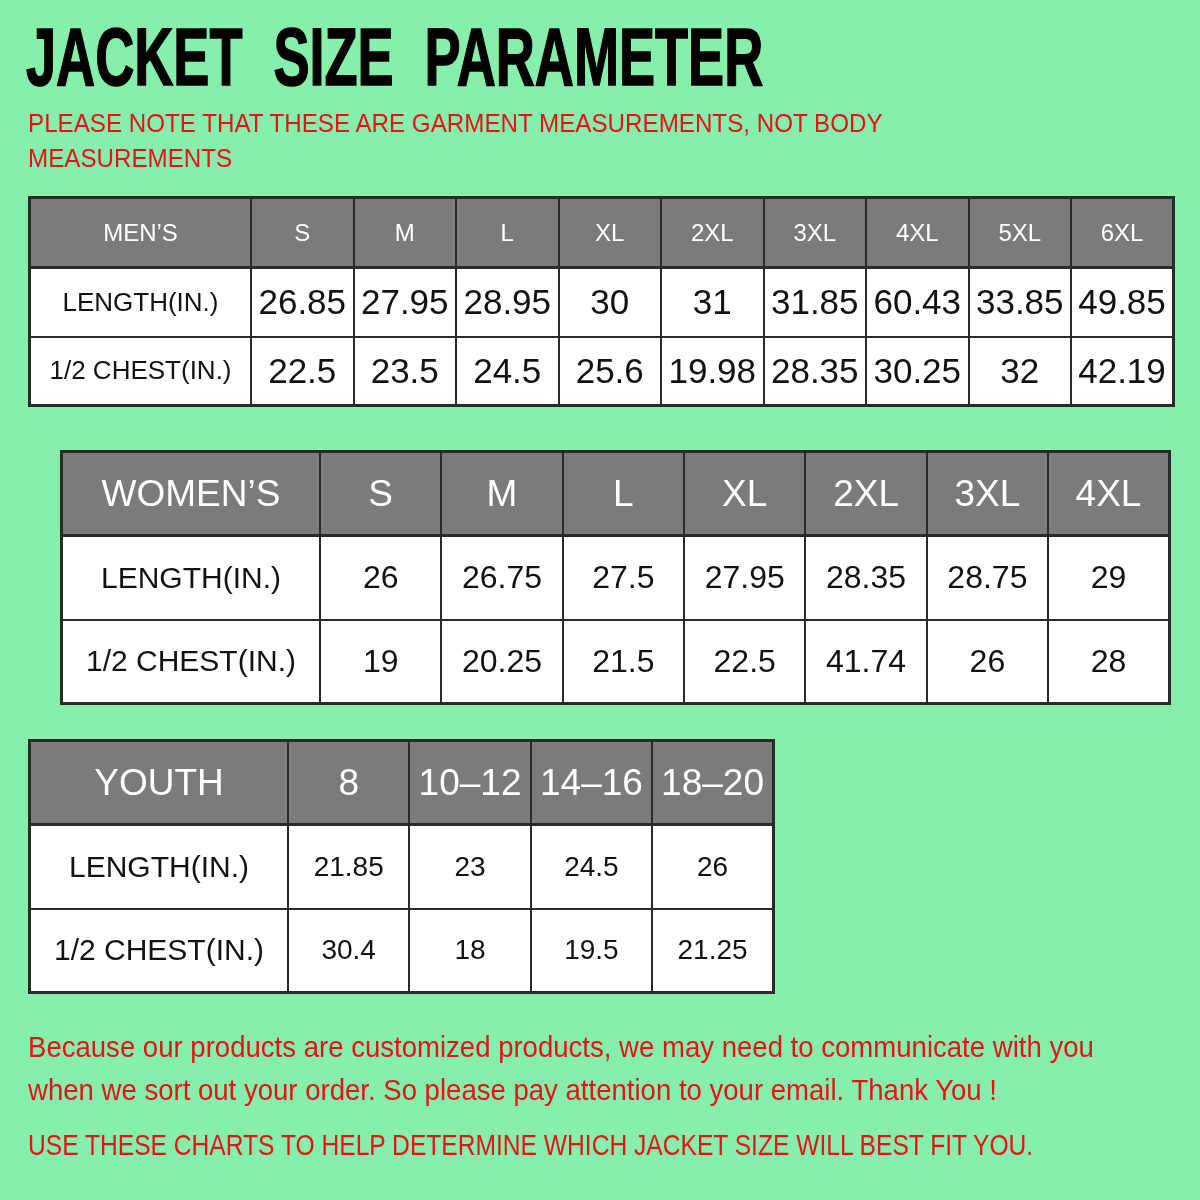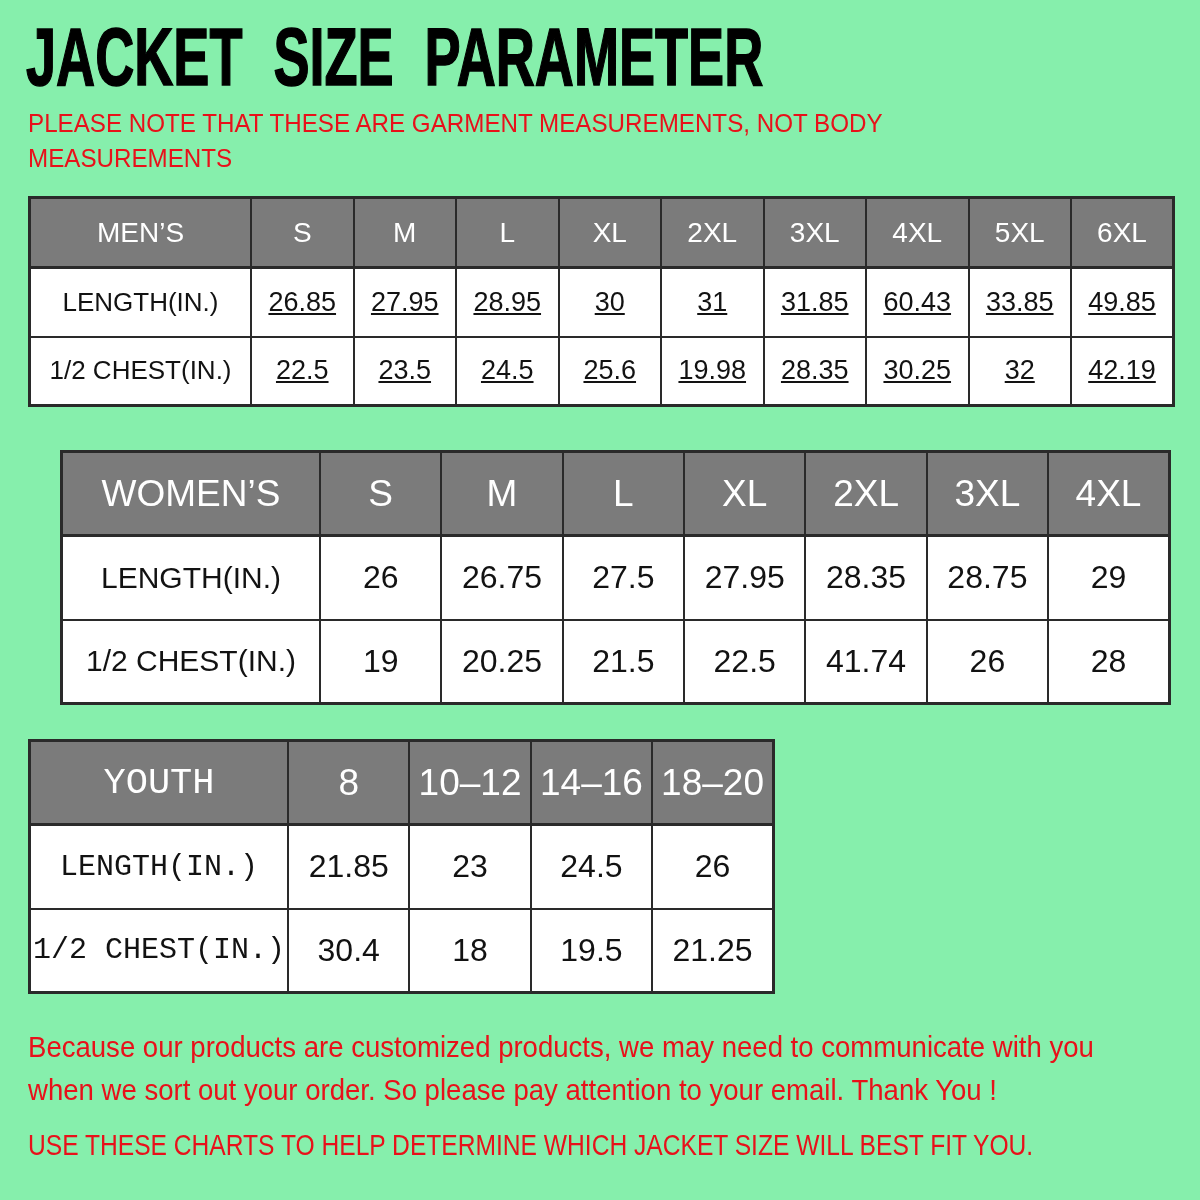--- a/index.html
+++ b/index.html
@@ -41,40 +41,40 @@
     padding:0;font-weight:normal;overflow:hidden;
   }
   table.sizes thead th{
     background:var(--gray);color:var(--header-text);
     border-bottom-width:3px;
   }
 
   #table-mens{left:28px;top:196px;width:1147px;}
   #table-mens thead tr{height:70px;}
   #table-mens tbody tr{height:69px;}
-  #table-mens thead th{font-size:28px;}
+  #table-mens thead th{font-size:24px;}
   #table-mens tbody th{font-size:26px;}
-  #table-mens tbody td{font-size:27px;text-decoration:underline;}
+  #table-mens tbody td{font-size:35px;}
   #table-mens .first-col{width:219px;}
 
   #table-womens{left:28px;top:450px;width:1111px;margin-left:32px;}
   #table-womens thead tr{height:84px;}
   #table-womens tbody tr{height:84px;}
   #table-womens thead th{font-size:37px;}
   #table-womens tbody th{font-size:30px;}
   #table-womens tbody td{font-size:32px;}
   #table-womens .first-col{width:256px;}
 
   #table-youth{left:28px;top:739px;width:747px;}
   #table-youth thead tr{height:84px;}
   #table-youth tbody tr{height:84px;}
   #table-youth thead th{font-size:37px;}
   #table-youth tbody th{font-size:30px;}
-  #table-youth tbody td{font-size:32px;}
-  #table-youth .first-col{width:256px;font-family:Liberation Mono, monospace;}
+  #table-youth tbody td{font-size:28px;}
+  #table-youth .first-col{width:256px;}
 
   .footer-message{
     position:absolute;left:28px;top:1026px;width:1190px;
     font-size:29px;line-height:1.48;color:var(--accent);
     transform:scaleX(0.95);transform-origin:left top;
   }
   .footer-caption{
     position:absolute;left:28px;top:1128px;
     font-size:30px;color:var(--accent);white-space:nowrap;
     transform:scaleX(0.82);transform-origin:left top;

